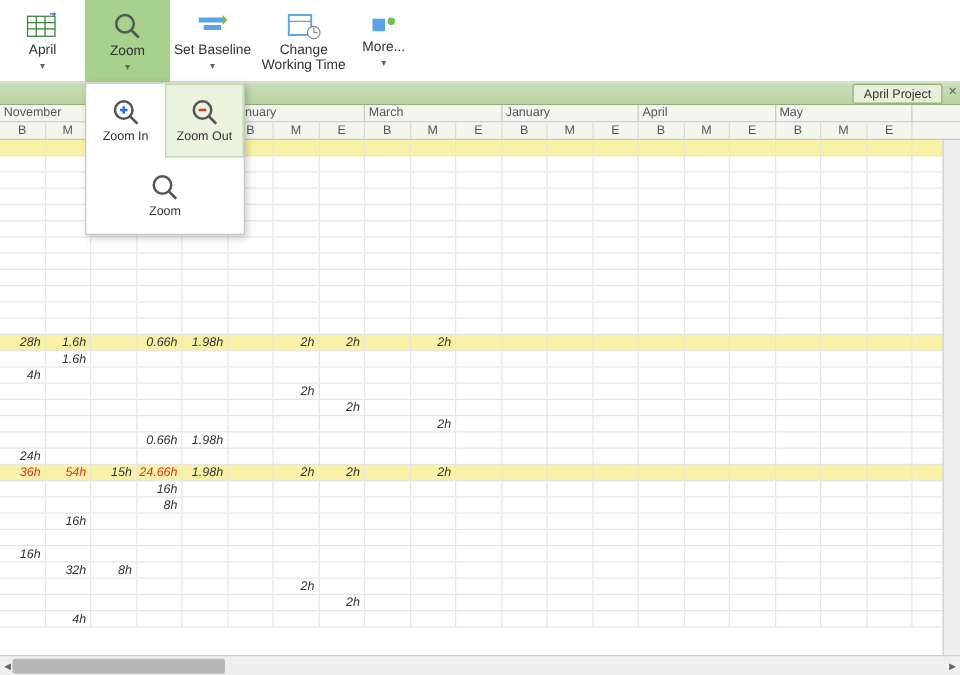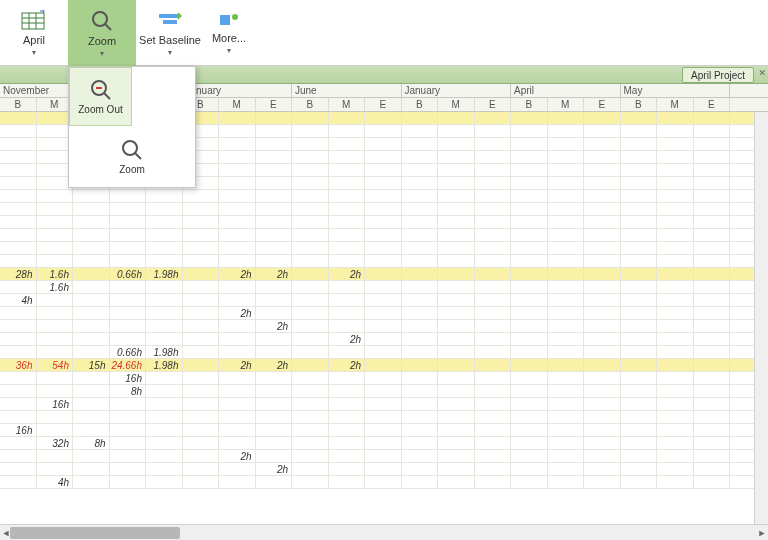--- a/index.html
+++ b/index.html
@@ -80,20 +80,33 @@
     <span>
       <svg width="26" height="22">
           <rect x="2" y="4" width="20" height="4" fill="#5aa3e8"></rect>
           <rect x="6" y="10" width="14" height="4" fill="#5aa3e8"></rect>
           <path d="M21 2 l4 4 l-4 4" fill="#6fbf4b"></path>
         </svg>
     </span>
     <span class="label">Set Baseline</span>
     <span class="arrow">▾</span>
   </div>
+  <div class="ribbon-item" style="width:78px">
+    <span>
+      <svg width="28" height="24">
+          <rect x="2" y="4" width="18" height="16" fill="none" stroke="#5aa3e8" stroke-width="1.5"></rect>
+          <line x1="2" y1="9" x2="20" y2="9" stroke="#5aa3e8"></line>
+          <circle cx="22" cy="18" r="5" fill="#fff" stroke="#888"></circle>
+          <line x1="22" y1="18" x2="22" y2="14" stroke="#888"></line>
+          <line x1="22" y1="18" x2="25" y2="18" stroke="#888"></line>
+        </svg>
+    </span>
+    <span class="label" style="white-space:pre-line">Change
+Working Time</span>
+  </div>
   <div class="ribbon-item" style="width:50px">
     <span>
       <svg width="22" height="18">
           <rect x="2" y="3" width="10" height="10" fill="#5aa3e8"></rect>
           <circle cx="17" cy="5" r="3" fill="#6fbf4b"></circle>
         </svg>
     </span>
     <span class="label">More...</span>
     <span class="arrow">▾</span>
   </div>
@@ -105,21 +118,21 @@
     <span>April Project</span>
   </div>
   <div class="close-x">✕</div>
 </div>
 
 <div class="hdr">
   <div class="months" id="months-row">
       <div class="month-cell" style="width: 73px;">November</div>
       <div class="month-cell" style="width: 109.5px;"></div>
       <div class="month-cell" style="width: 109.5px;">January</div>
-      <div class="month-cell" style="width: 109.5px;">June</div>
+      <div class="month-cell" style="width: 109.5px;">March</div>
       <div class="month-cell" style="width: 109.5px;">January</div>
       <div class="month-cell" style="width: 109.5px;">April</div>
       <div class="month-cell" style="width: 109.5px;">May</div>
     </div>
   <div class="subs" id="subs-row">
       <div class="sub-cell" style="width: 36.5px;">B</div>
       <div class="sub-cell" style="width: 36.5px;">M</div>
       <div class="sub-cell" style="width: 36.5px;">B</div>
       <div class="sub-cell" style="width: 36.5px;">M</div>
       <div class="sub-cell" style="width: 36.5px;">E</div>
@@ -554,20 +567,42 @@
         <div class="cell" style="width: 36.5px;"></div>
         <div class="cell" style="width: 36.5px;"></div>
         <div class="cell" style="width: 36.5px;"></div>
         <div class="cell" style="width: 36.5px;"></div>
         <div class="cell" style="width: 36.5px;"></div>
         <div class="cell" style="width: 36.5px;"></div>
         <div class="cell" style="width: 36.5px;"></div>
         <div class="cell" style="width: 36.5px;"></div>
         <div class="cell" style="width: 36.5px;"></div>
       </div>
+      <div class="row">
+        <div class="cell" style="width: 36.5px;">24h</div>
+        <div class="cell" style="width: 36.5px;"></div>
+        <div class="cell" style="width: 36.5px;"></div>
+        <div class="cell" style="width: 36.5px;"></div>
+        <div class="cell" style="width: 36.5px;"></div>
+        <div class="cell" style="width: 36.5px;"></div>
+        <div class="cell" style="width: 36.5px;"></div>
+        <div class="cell" style="width: 36.5px;"></div>
+        <div class="cell" style="width: 36.5px;"></div>
+        <div class="cell" style="width: 36.5px;"></div>
+        <div class="cell" style="width: 36.5px;"></div>
+        <div class="cell" style="width: 36.5px;"></div>
+        <div class="cell" style="width: 36.5px;"></div>
+        <div class="cell" style="width: 36.5px;"></div>
+        <div class="cell" style="width: 36.5px;"></div>
+        <div class="cell" style="width: 36.5px;"></div>
+        <div class="cell" style="width: 36.5px;"></div>
+        <div class="cell" style="width: 36.5px;"></div>
+        <div class="cell" style="width: 36.5px;"></div>
+        <div class="cell" style="width: 36.5px;"></div>
+      </div>
       <div class="row hl">
         <div class="cell red" style="width: 36.5px;">36h</div>
         <div class="cell red" style="width: 36.5px;">54h</div>
         <div class="cell" style="width: 36.5px;">15h</div>
         <div class="cell red" style="width: 36.5px;">24.66h</div>
         <div class="cell" style="width: 36.5px;">1.98h</div>
         <div class="cell" style="width: 36.5px;"></div>
         <div class="cell" style="width: 36.5px;">2h</div>
         <div class="cell" style="width: 36.5px;">2h</div>
         <div class="cell" style="width: 36.5px;"></div>
@@ -785,20 +820,31 @@
 </div>
 
 <div class="vscroll"></div>
 <div class="hscroll">
   <div class="arrow-l">◄</div>
   <div class="thumb"></div>
   <div class="arrow-r">►</div>
 </div>
 
 <div class="zoom-panel">
+  <div class="zoom-opt">
+    <span>
+        <svg width="24" height="24">
+          <circle cx="10" cy="10" r="7" fill="none" stroke="#555" stroke-width="2"></circle>
+          <line x1="15" y1="15" x2="21" y2="21" stroke="#555" stroke-width="2"></line>
+          <line x1="7" y1="10" x2="13" y2="10" stroke="#2a6fd6" stroke-width="2"></line>
+          <line x1="10" y1="7" x2="10" y2="13" stroke="#2a6fd6" stroke-width="2"></line>
+        </svg>
+      </span>
+    <span class="zlabel">Zoom In</span>
+  </div>
   <div class="zoom-opt selected">
     <span>
         <svg width="24" height="24">
           <circle cx="10" cy="10" r="7" fill="none" stroke="#555" stroke-width="2"></circle>
           <line x1="15" y1="15" x2="21" y2="21" stroke="#555" stroke-width="2"></line>
           <line x1="7" y1="10" x2="13" y2="10" stroke="#d63a2a" stroke-width="2"></line>
         </svg>
       </span>
     <span class="zlabel">Zoom Out</span>
   </div>

